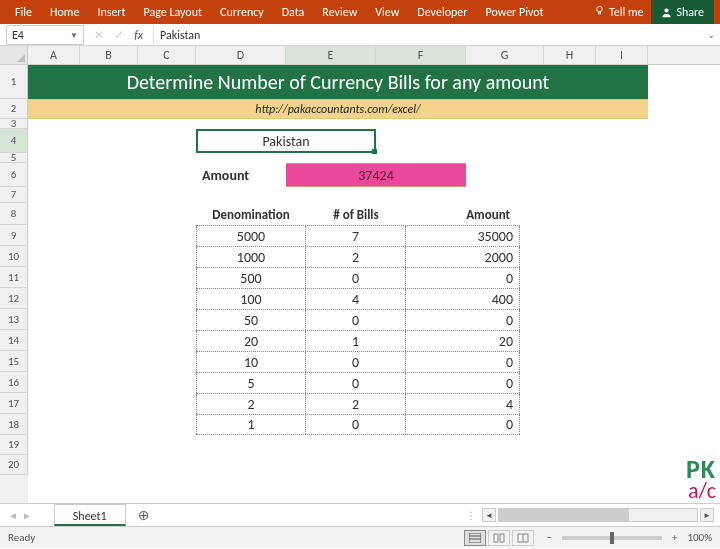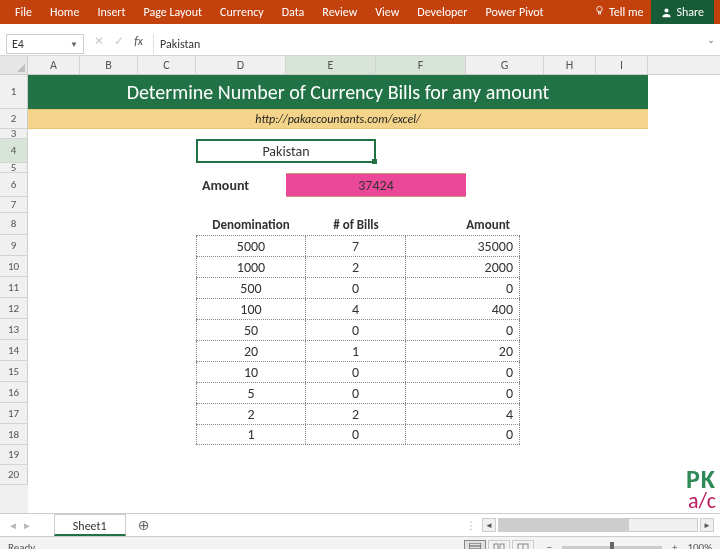--- a/index.html
+++ b/index.html
@@ -7,21 +7,21 @@
 
   
   .ribbon { background: #c2410c; height: 24px; display: flex; align-items: center; padding: 0 6px; color: #fff; }
   .ribbon .tab { padding: 0 9px; height: 24px; line-height: 24px; font-size: 12px; cursor: pointer; }
   .ribbon .spacer { flex: 1; }
   .ribbon .tellme { display: flex; gap: 4px; padding: 0 8px; }
   .ribbon .share { display: flex; align-items: center; gap: 4px; background: #185c37; padding: 0 10px; height: 24px; }
   .lightbulb, .person { width: 11px; height: 11px; }
 
   
-  .fxbar { display: flex; align-items: flex-start; height: 22px; border-bottom: 1px solid #d4d4d4; background: #fff; margin-top: 10px; }
+  .fxbar { display: flex; align-items: center; height: 22px; border-bottom: 1px solid #d4d4d4; background: #fff; }
   .namebox { width: 78px; height: 20px; border: 1px solid #ccc; margin-left: 6px; padding: 0 5px; line-height: 20px; font-size: 12px; display: flex; align-items: center; justify-content: space-between; }
   .namebox .dd { font-size: 8px; color: #666; }
   .fxbuttons { display: flex; align-items: center; gap: 10px; padding: 0 10px; color: #999; }
   .fxbuttons .fx { font-style: italic; color: #555; font-size: 12px; }
   .formula { flex: 1; height: 20px; border-left: 1px solid #e0e0e0; padding: 0 6px; line-height: 20px; font-size: 12px; }
   .fxexpand { width: 18px; text-align: center; color: #666; font-size: 9px; }
 
   
   .colhdrs { display: flex; height: 19px; background: #f0f0f0; border-bottom: 1px solid #ccc; }
   .selall { width: 28px; border-right: 1px solid #ccc; background: #e6e6e6; position: relative; }

